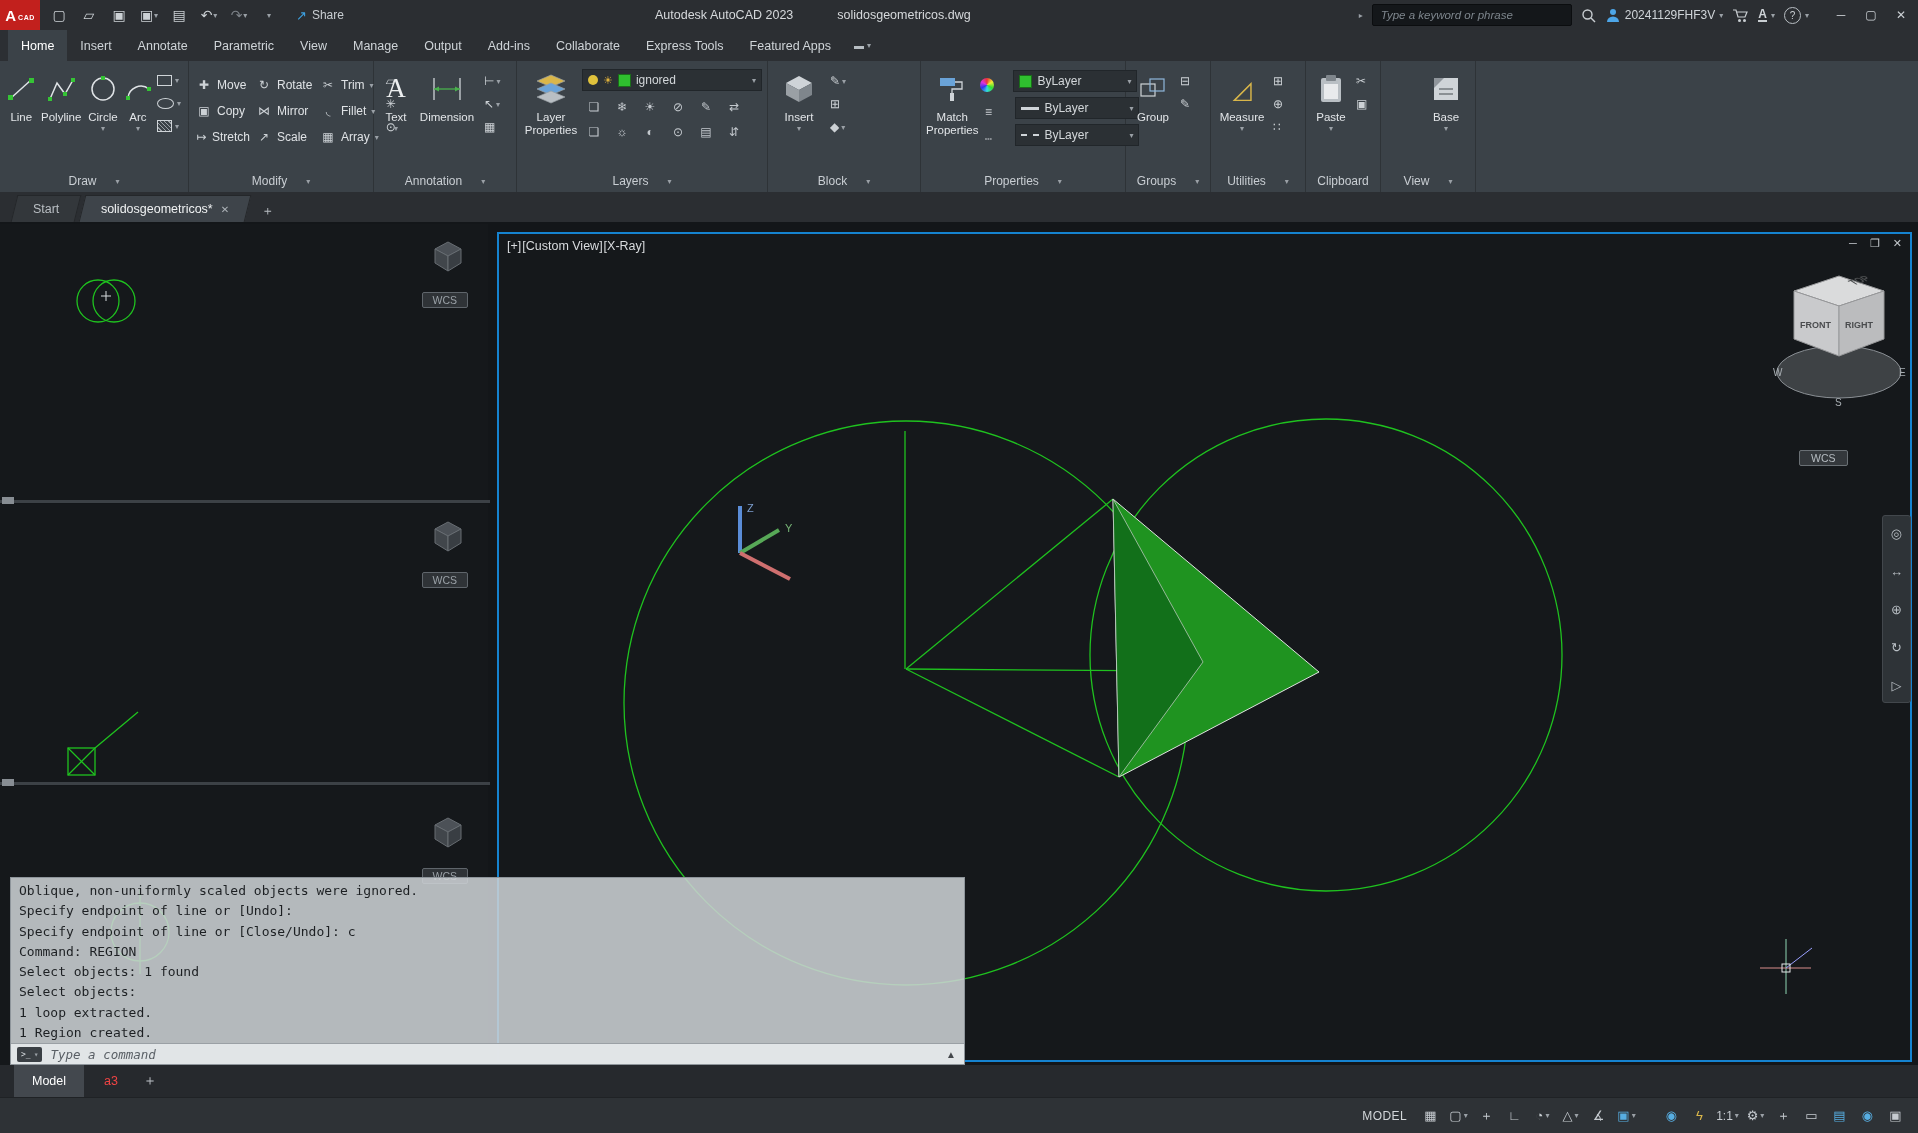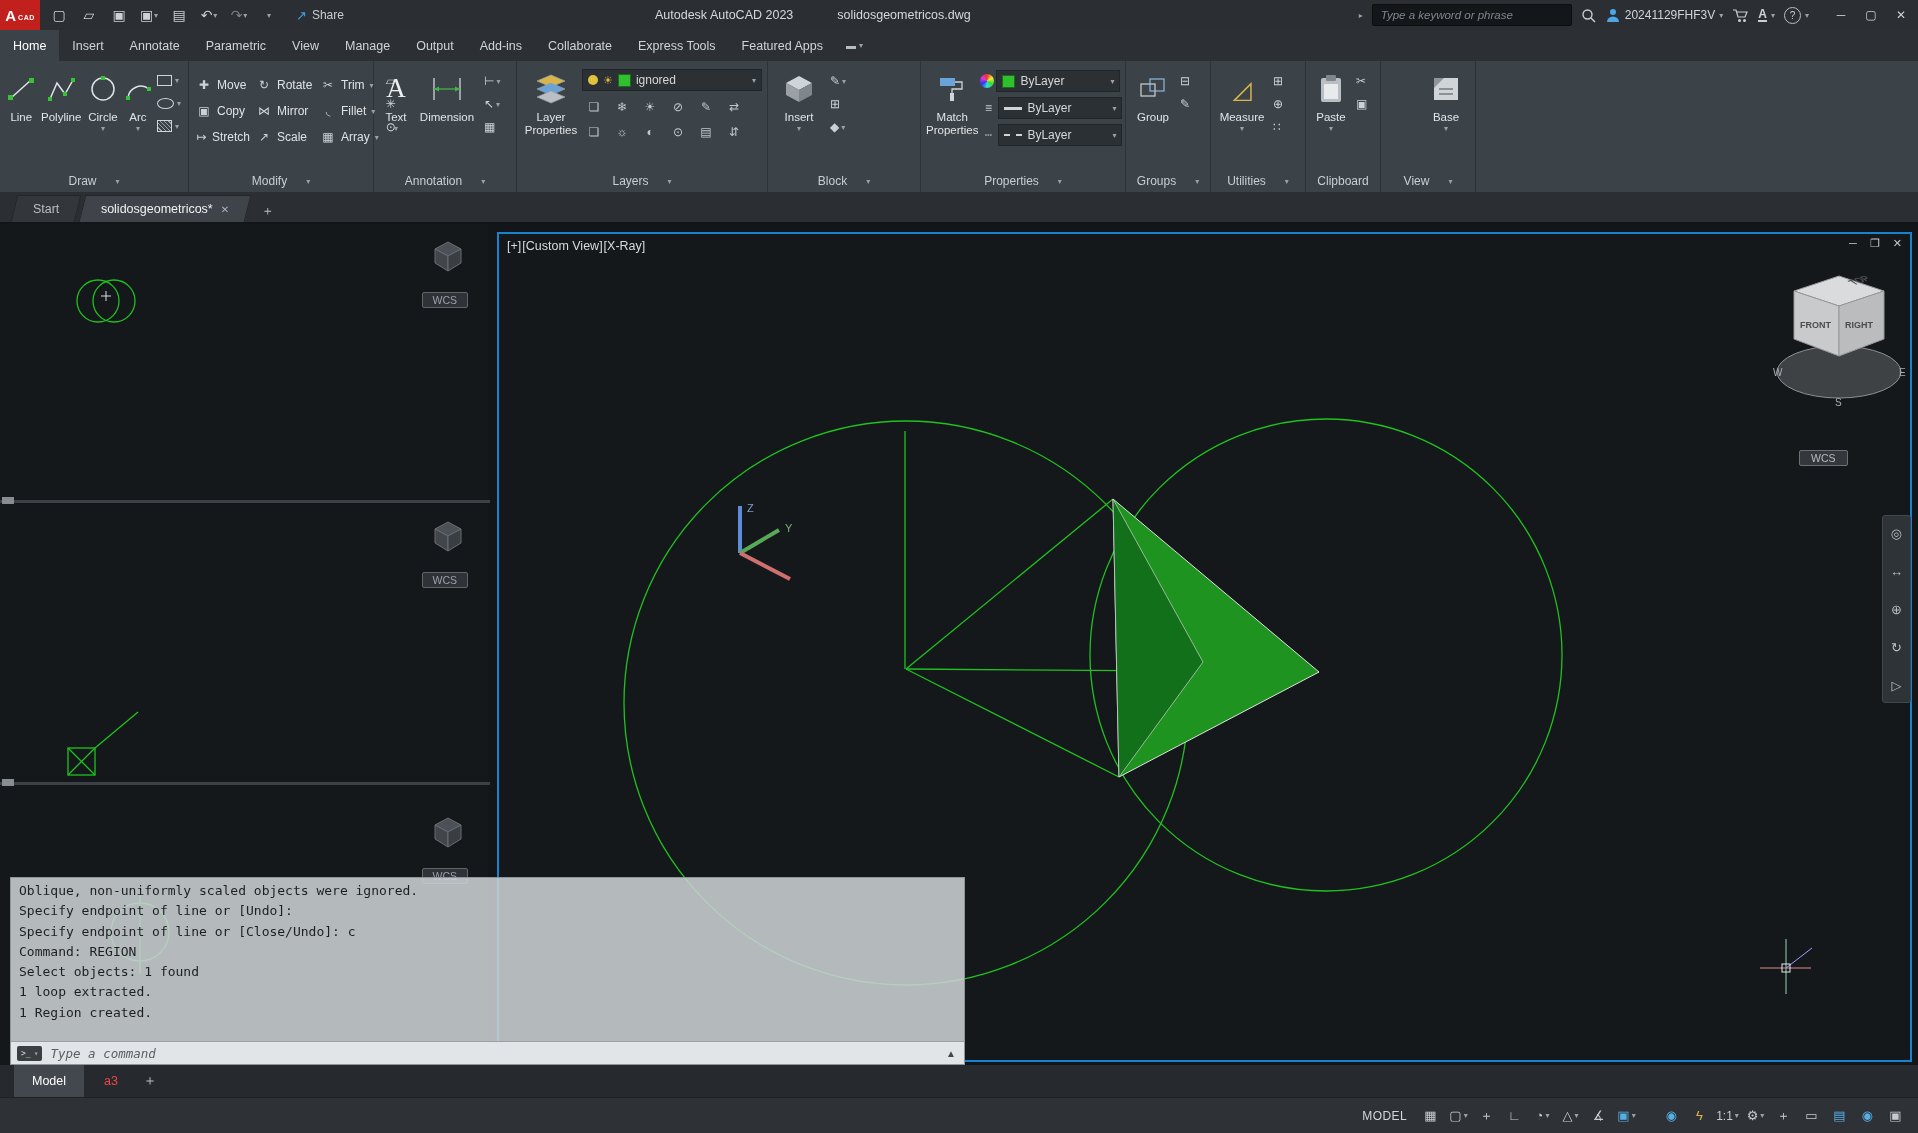--- a/index.html
+++ b/index.html
@@ -18,21 +18,21 @@
   .titles{position:absolute;left:655px;display:flex;gap:44px;white-space:nowrap;font-size:12.5px;color:#d6d9dc}
   .tright{margin-left:auto;display:flex;align-items:center;gap:9px;padding-right:2px}
   .search{width:182px;height:20px;background:#14171a;border:1px solid #0b0d0f;border-radius:2px;color:#d0d4d8;font-size:11.5px;font-style:italic;padding:0 8px;font-family:"Liberation Sans",sans-serif;outline:none}
   .search::placeholder{color:#7e868d;font-style:italic}
   .userbox{display:flex;align-items:center;gap:4px;font-size:12px;color:#cfd4d8}
   .helpc{width:15px;height:15px;border:1px solid #b9bfc4;border-radius:50%;display:flex;align-items:center;justify-content:center;font-size:10px;color:#c9ced2}
   .winbtns{display:flex;margin-left:8px}
   .wbtn{width:30px;height:30px;display:flex;align-items:center;justify-content:center;color:#ccd1d5;font-size:12px}
 
   
-  .ribtabs{height:31px;flex:0 0 31px;background:#2c2f33;display:flex;align-items:stretch;color:#cfd4d8;font-size:12.5px;z-index:40}
+  .ribtabs{height:31px;flex:0 0 31px;background:#2c2f33;display:flex;align-items:stretch;padding-left:8px;color:#cfd4d8;font-size:12.5px;z-index:40}
   .rtab{padding:0 13px;display:flex;align-items:center}
   .rtab.active{background:#3b4248;color:#fff}
   .ribdisp{display:flex;align-items:center;gap:3px;padding:0 10px;color:#b7bdc2;font-size:10px}
 
   
   .ribbon{height:131px;flex:0 0 131px;background:#3b4248;display:flex;z-index:40}
   .panel{display:flex;flex-direction:column;border-right:1px solid #2e3337;flex:0 0 auto}
   .pbody{flex:1;display:flex;padding:3px 5px 0;gap:2px}
   .plabel{height:22px;display:flex;align-items:center;justify-content:center;gap:19px;color:#c9ced3;font-size:12px}
   .bb{display:flex;flex-direction:column;align-items:center;padding-top:3px;color:#e2e5e8;font-size:11.5px;text-align:center;line-height:1.15}
@@ -50,21 +50,21 @@
   .ib{display:flex;align-items:center;gap:2px;color:#ccd1d5;font-size:12px}
   .combo{height:20px;background:#2b3034;border:1px solid #21262a;display:flex;align-items:center;gap:5px;padding:0 5px;color:#d3d7da;font-size:12px}
   .combo .car{margin-left:auto}
   .sw-green{width:11px;height:11px;background:#2fbf2f;border:1px solid #1a6d1a;display:inline-block}
   .dot-y{width:10px;height:10px;border-radius:50%;background:#e0c23c;display:inline-block}
   .sunic{color:#e0b23c;font-size:11px}
   .lgrid{display:flex;flex-direction:column;gap:6px;padding-top:6px}
   .lrow{display:flex;gap:4px}
   .lib{width:24px;height:19px;display:flex;align-items:center;justify-content:center;color:#c3c8cd;font-size:12px}
   .pcol{display:flex;flex-direction:column;gap:5px;padding-top:6px}
-  .prow{display:flex;align-items:center;gap:2px}
+  .prow{display:flex;align-items:flex-end;gap:19px}
   .pic{width:16px;text-align:center;color:#c9ced2;font-size:12px}
   .cwheel{width:14px;height:14px;border-radius:50%;background:conic-gradient(#e33,#ee3,#3d3,#3dd,#33e,#d3d,#e33);display:inline-block}
   .lwline{width:18px;height:3px;background:#cfd4d8;display:inline-block}
   .ltline{width:18px;border-top:2px dashed #cfd4d8;display:inline-block}
 
   
   .filetabs{height:30px;flex:0 0 30px;background:#2b2e32;display:flex;align-items:flex-end;padding-left:14px;z-index:30}
   .ftab{height:26px;display:flex;align-items:center;gap:8px;padding:0 18px;color:#b9bec3;font-size:12.5px;transform:skewX(-14deg);background:#33373b;margin-right:4px;border:1px solid #24272a;border-bottom:none}
   .ftab>span{transform:skewX(14deg);display:inline-block}
   .ftab.active{background:#3e444a;color:#f0f2f3}
@@ -766,20 +766,21 @@
       </div>
     </div>
 
     <div class="cmdwin">
       <div class="cmdlines">
         <div>Oblique, non-uniformly scaled objects were ignored.</div>
         <div>Specify endpoint of line or [Undo]:</div>
         <div>Specify endpoint of line or [Close/Undo]: c</div>
         <div>Command: REGION</div>
         <div>Select objects: 1 found</div>
+        <div>Select objects:</div>
         <div>1 loop extracted.</div>
         <div>1 Region created.</div>
       </div>
       <div class="cmdinput">
         <span class="cmdico">
             <span>&gt;_</span>
             <span class="car">▾</span>
           </span>
         <input class="cmdfield" placeholder="Type a command" style="">
         <span class="scrollup">▲</span>

